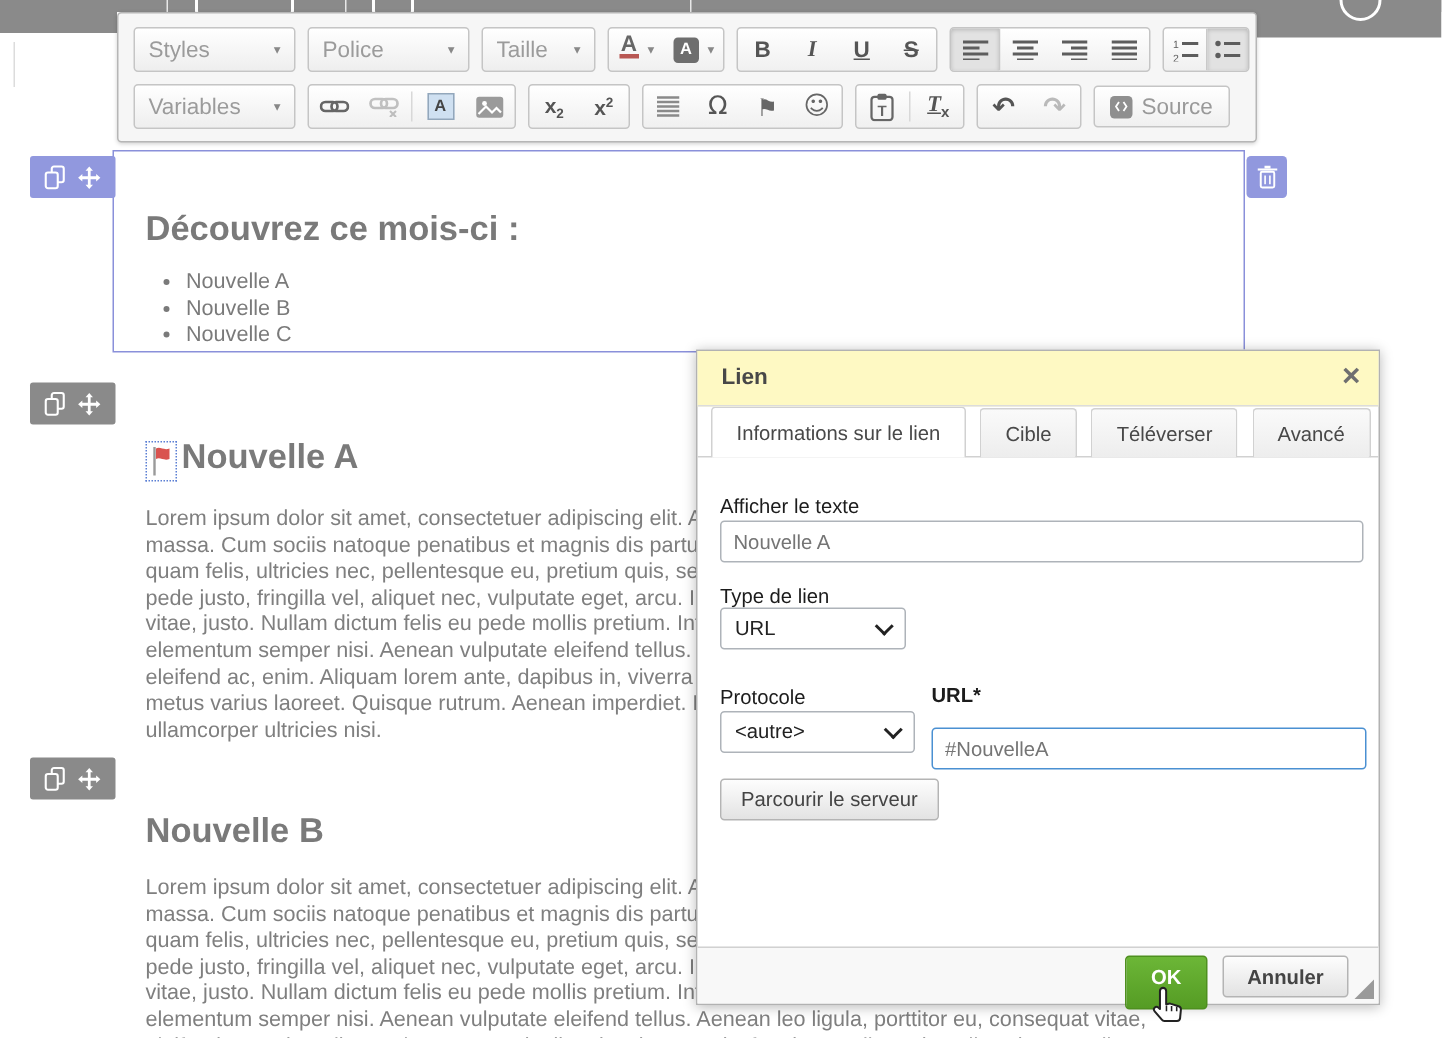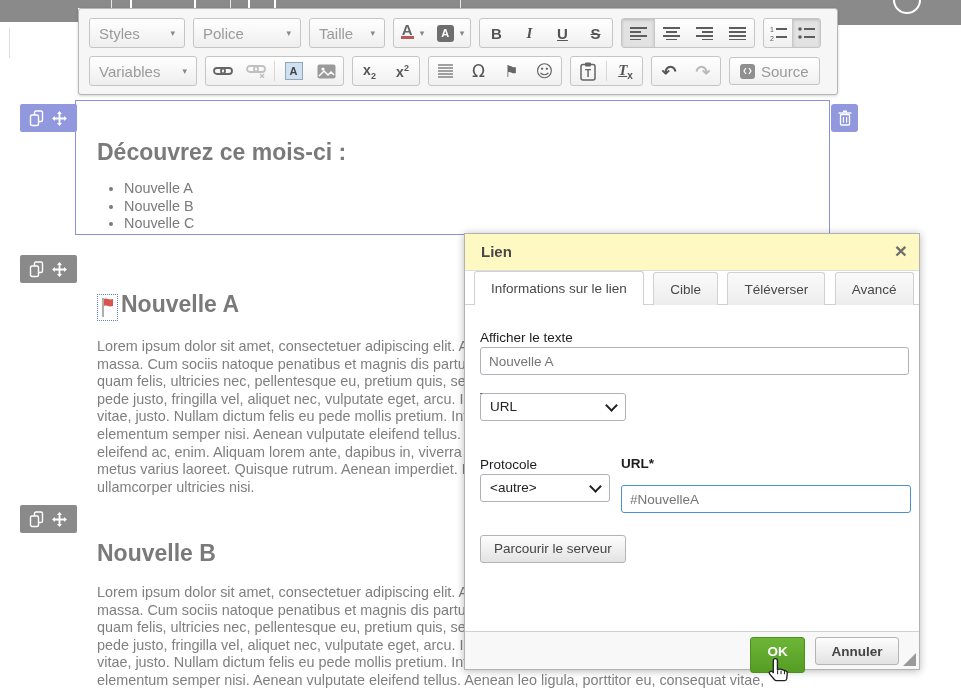--- a/index.html
+++ b/index.html
@@ -122,21 +122,21 @@
   <div class="cut-btn" style="left:248px;width:24px;"></div>
   <div class="cut-sep" style="left:460px;"></div>
 </div>
 <div class="abs topbar-right">
   <div class="avatar-ring"></div>
 </div>
 <div class="abs edge-line"></div>
 
 <div class="abs tb-panel">
   <div class="tb-row">
-    <div class="tb-dd" style="width:96px;">
+    <div class="tb-dd" style="width:108px;">
       <span>Styles</span>
       <span class="dd-arrow">▾</span>
     </div>
     <div class="tb-dd" style="width:108px;">
       <span>Police</span>
       <span class="dd-arrow">▾</span>
     </div>
     <div class="tb-dd" style="width:76px;">
       <span>Taille</span>
       <span class="dd-arrow">▾</span>
@@ -420,34 +420,34 @@
     <span class="dlg-tab active">Informations sur le lien</span>
     <span class="dlg-tab">Cible</span>
     <span class="dlg-tab">Téléverser</span>
     <span class="dlg-tab">Avancé</span>
   </div>
   <div class="dlg-body">
     <span class="dlg-label" style="left:15px;top:25px;">Afficher le texte</span>
     <div class="dlg-input" style="left:15px;right:10px;top:42px;">Nouvelle A</div>
 
     <span class="dlg-label" style="left:15px;top:85px;">Type de lien</span>
-    <div class="dlg-select" style="left:15px;top:88px;width:146px;">
+    <div class="dlg-select" style="left:15px;top:100px;width:124px;">
       <span>URL</span>
       <span class="chev"></span>
     </div>
 
     <span class="dlg-label" style="left:15px;top:152px;">Protocole</span>
     <span class="dlg-label bold" style="left:156px;top:151px;">URL*</span>
     <div class="dlg-select" style="left:15px;top:169px;width:130px;">
       <span>&lt;autre&gt;</span>
       <span class="chev"></span>
     </div>
     <div class="dlg-input focus" style="left:156px;top:180px;width:290px;">#NouvelleA</div>
 
-    <div class="dlg-btn" style="left:15px;top:230px;">Parcourir le serveur</div>
+    <div class="dlg-btn" style="left:15px;top:214px;">Parcourir le serveur</div>
   </div>
   <div class="dlg-footer">
     <div class="btn-ok">OK</div>
     <div class="btn-cancel">Annuler</div>
     <div class="resize-grip"></div>
   </div>
 </div>
 
 <div class="abs cursor">
   <svg width="27" height="31" viewBox="0 0 26 30">

